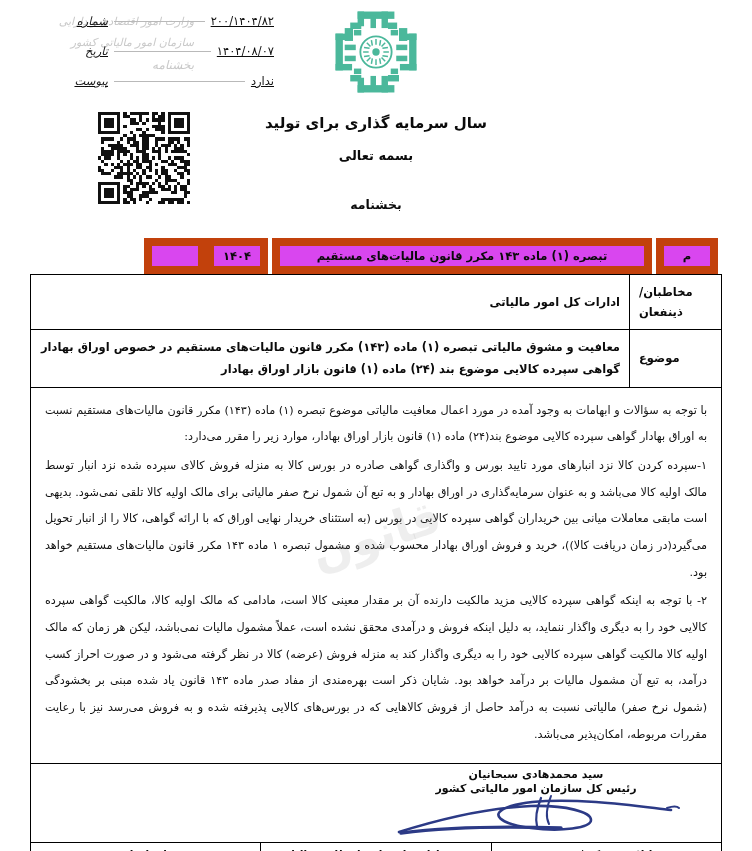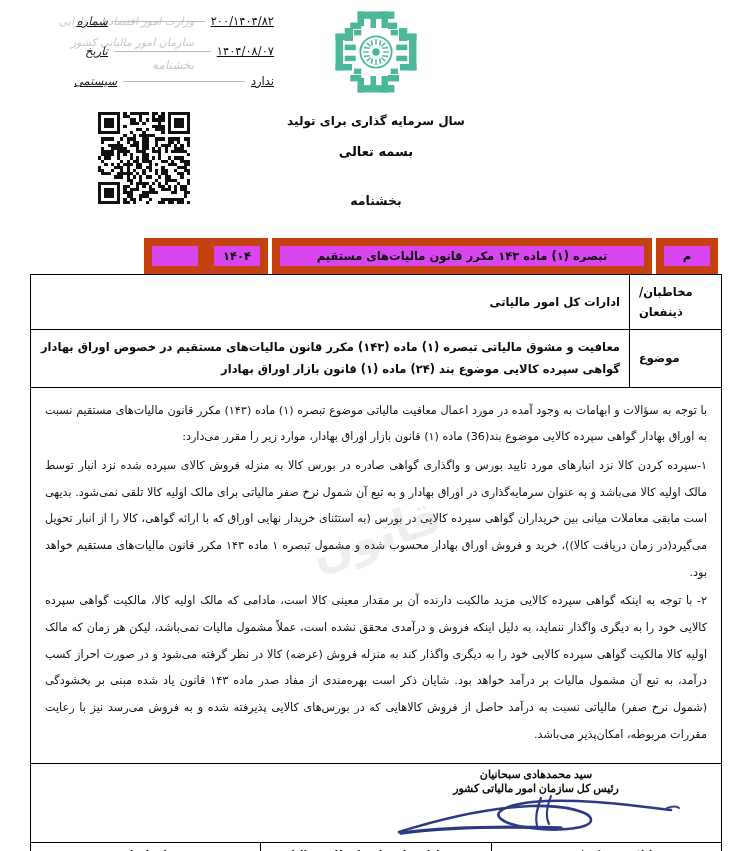--- a/index.html
+++ b/index.html
@@ -105,21 +105,21 @@
     display: block;
   }
   .center-titles {
     position: absolute;
     top: 2px;
     left: 0;
     right: 0;
     text-align: center;
   }
   .inv-year {
-    font-size: 12px;
+    font-size: 15px;
     font-weight: bold;
     letter-spacing: .1px;
   }
   .besmeh {
     margin-top: 16px;
     font-size: 13px;
     font-weight: bold;
   }
   .circular-word {
     margin-top: 34px;
@@ -209,21 +209,20 @@
     user-select: none;
   }
 
   
   .sign-area {
     position: relative;
     height: 78px;
     margin: 0 30px;
     border-right: 1px solid #000;
     border-left: 1px solid #000;
-    font-family: Liberation Serif, serif;
   }
   .sign-names {
     position: absolute;
     top: 4px;
     right: 60px;
     width: 250px;
     text-align: center;
     direction: rtl;
   }
   .sign-names .n1 { font-size: 11px; font-weight: bold; }
@@ -326,21 +325,21 @@
       <span class="meta-label">شماره</span>
       <span class="meta-rule"></span>
       <span class="meta-value">۲۰۰/۱۴۰۴/۸۲</span>
     </div>
     <div class="meta-row">
       <span class="meta-label">تاریخ</span>
       <span class="meta-rule"></span>
       <span class="meta-value">۱۴۰۴/۰۸/۰۷</span>
     </div>
     <div class="meta-row">
-      <span class="meta-label">سیستمی</span>
+      <span class="meta-label">پیوست</span>
       <span class="meta-rule"></span>
       <span class="meta-value">ندارد</span>
     </div>
   </div>
 </div>
 
 <div class="mid-band">
   <div class="qr">
     <svg class="qrbox" viewBox="0 0 29 29" shape-rendering="crispEdges" aria-hidden="true">
       <rect width="29" height="29" fill="#fff"></rect>
@@ -796,21 +795,21 @@
   </tr>
   <tr>
     <td class="lbl">موضوع</td>
     <td class="val subject">معافیت و مشوق مالیاتی تبصره (۱) ماده (۱۴۳) مکرر قانون مالیات‌های مستقیم در خصوص اوراق بهادار گواهی سپرده کالایی موضوع بند (۲۴) ماده (۱) قانون بازار اوراق بهادار</td>
   </tr>
 </tbody>
   </table>
 
 <div class="body-box">
   <div class="watermark">قانون</div>
-  <p>با توجه به سؤالات و ابهامات به وجود آمده در مورد اعمال معافیت مالیاتی موضوع تبصره (۱) ماده (۱۴۳) مکرر قانون مالیات‌های مستقیم نسبت به اوراق بهادار گواهی سپرده کالایی موضوع بند(36) ماده (۱) قانون بازار اوراق بهادار، موارد زیر را مقرر می‌دارد:</p>
+  <p>با توجه به سؤالات و ابهامات به وجود آمده در مورد اعمال معافیت مالیاتی موضوع تبصره (۱) ماده (۱۴۳) مکرر قانون مالیات‌های مستقیم نسبت به اوراق بهادار گواهی سپرده کالایی موضوع بند(۲۴) ماده (۱) قانون بازار اوراق بهادار، موارد زیر را مقرر می‌دارد:</p>
   <p>۱-سپرده کردن کالا نزد انبارهای مورد تایید بورس و واگذاری گواهی صادره در بورس کالا به منزله فروش کالای سپرده شده نزد انبار توسط مالک اولیه کالا می‌باشد و به عنوان سرمایه‌گذاری در اوراق بهادار و به تبع آن شمول نرخ صفر مالیاتی برای مالک اولیه کالا تلقی نمی‌شود. بدیهی است مابقی معاملات میانی بین خریداران گواهی سپرده کالایی در بورس (به استثنای خریدار نهایی اوراق که با ارائه گواهی، کالا را از انبار تحویل می‌گیرد(در زمان دریافت کالا))، خرید و فروش اوراق بهادار محسوب شده و مشمول تبصره ۱ ماده ۱۴۳ مکرر قانون مالیات‌های مستقیم خواهد بود.</p>
   <p>۲- با توجه به اینکه گواهی سپرده کالایی مزید مالکیت دارنده آن بر مقدار معینی کالا است، مادامی که مالک اولیه کالا، مالکیت گواهی سپرده کالایی خود را به دیگری واگذار ننماید، به دلیل اینکه فروش و درآمدی محقق نشده است، عملاً مشمول مالیات نمی‌باشد، لیکن هر زمان که مالک اولیه کالا مالکیت گواهی سپرده کالایی خود را به دیگری واگذار کند به منزله فروش (عرضه) کالا در نظر گرفته می‌شود و در صورت احراز کسب درآمد، به تبع آن مشمول مالیات بر درآمد خواهد بود. شایان ذکر است بهره‌مندی از مفاد صدر ماده ۱۴۳ قانون یاد شده مبنی بر بخشودگی (شمول نرخ صفر) مالیاتی نسبت به درآمد حاصل از فروش کالاهایی که در بورس‌های کالایی پذیرفته شده و به فروش می‌رسد نیز با رعایت مقررات مربوطه، امکان‌پذیر می‌باشد.</p>
 </div>
 
 <div class="sign-area">
   <div class="sign-names">
     <div class="n1">سید محمدهادی سبحانیان</div>
     <div class="n2">رئیس کل سازمان امور مالیاتی کشور</div>
   </div>
   <div class="sign-mark">

